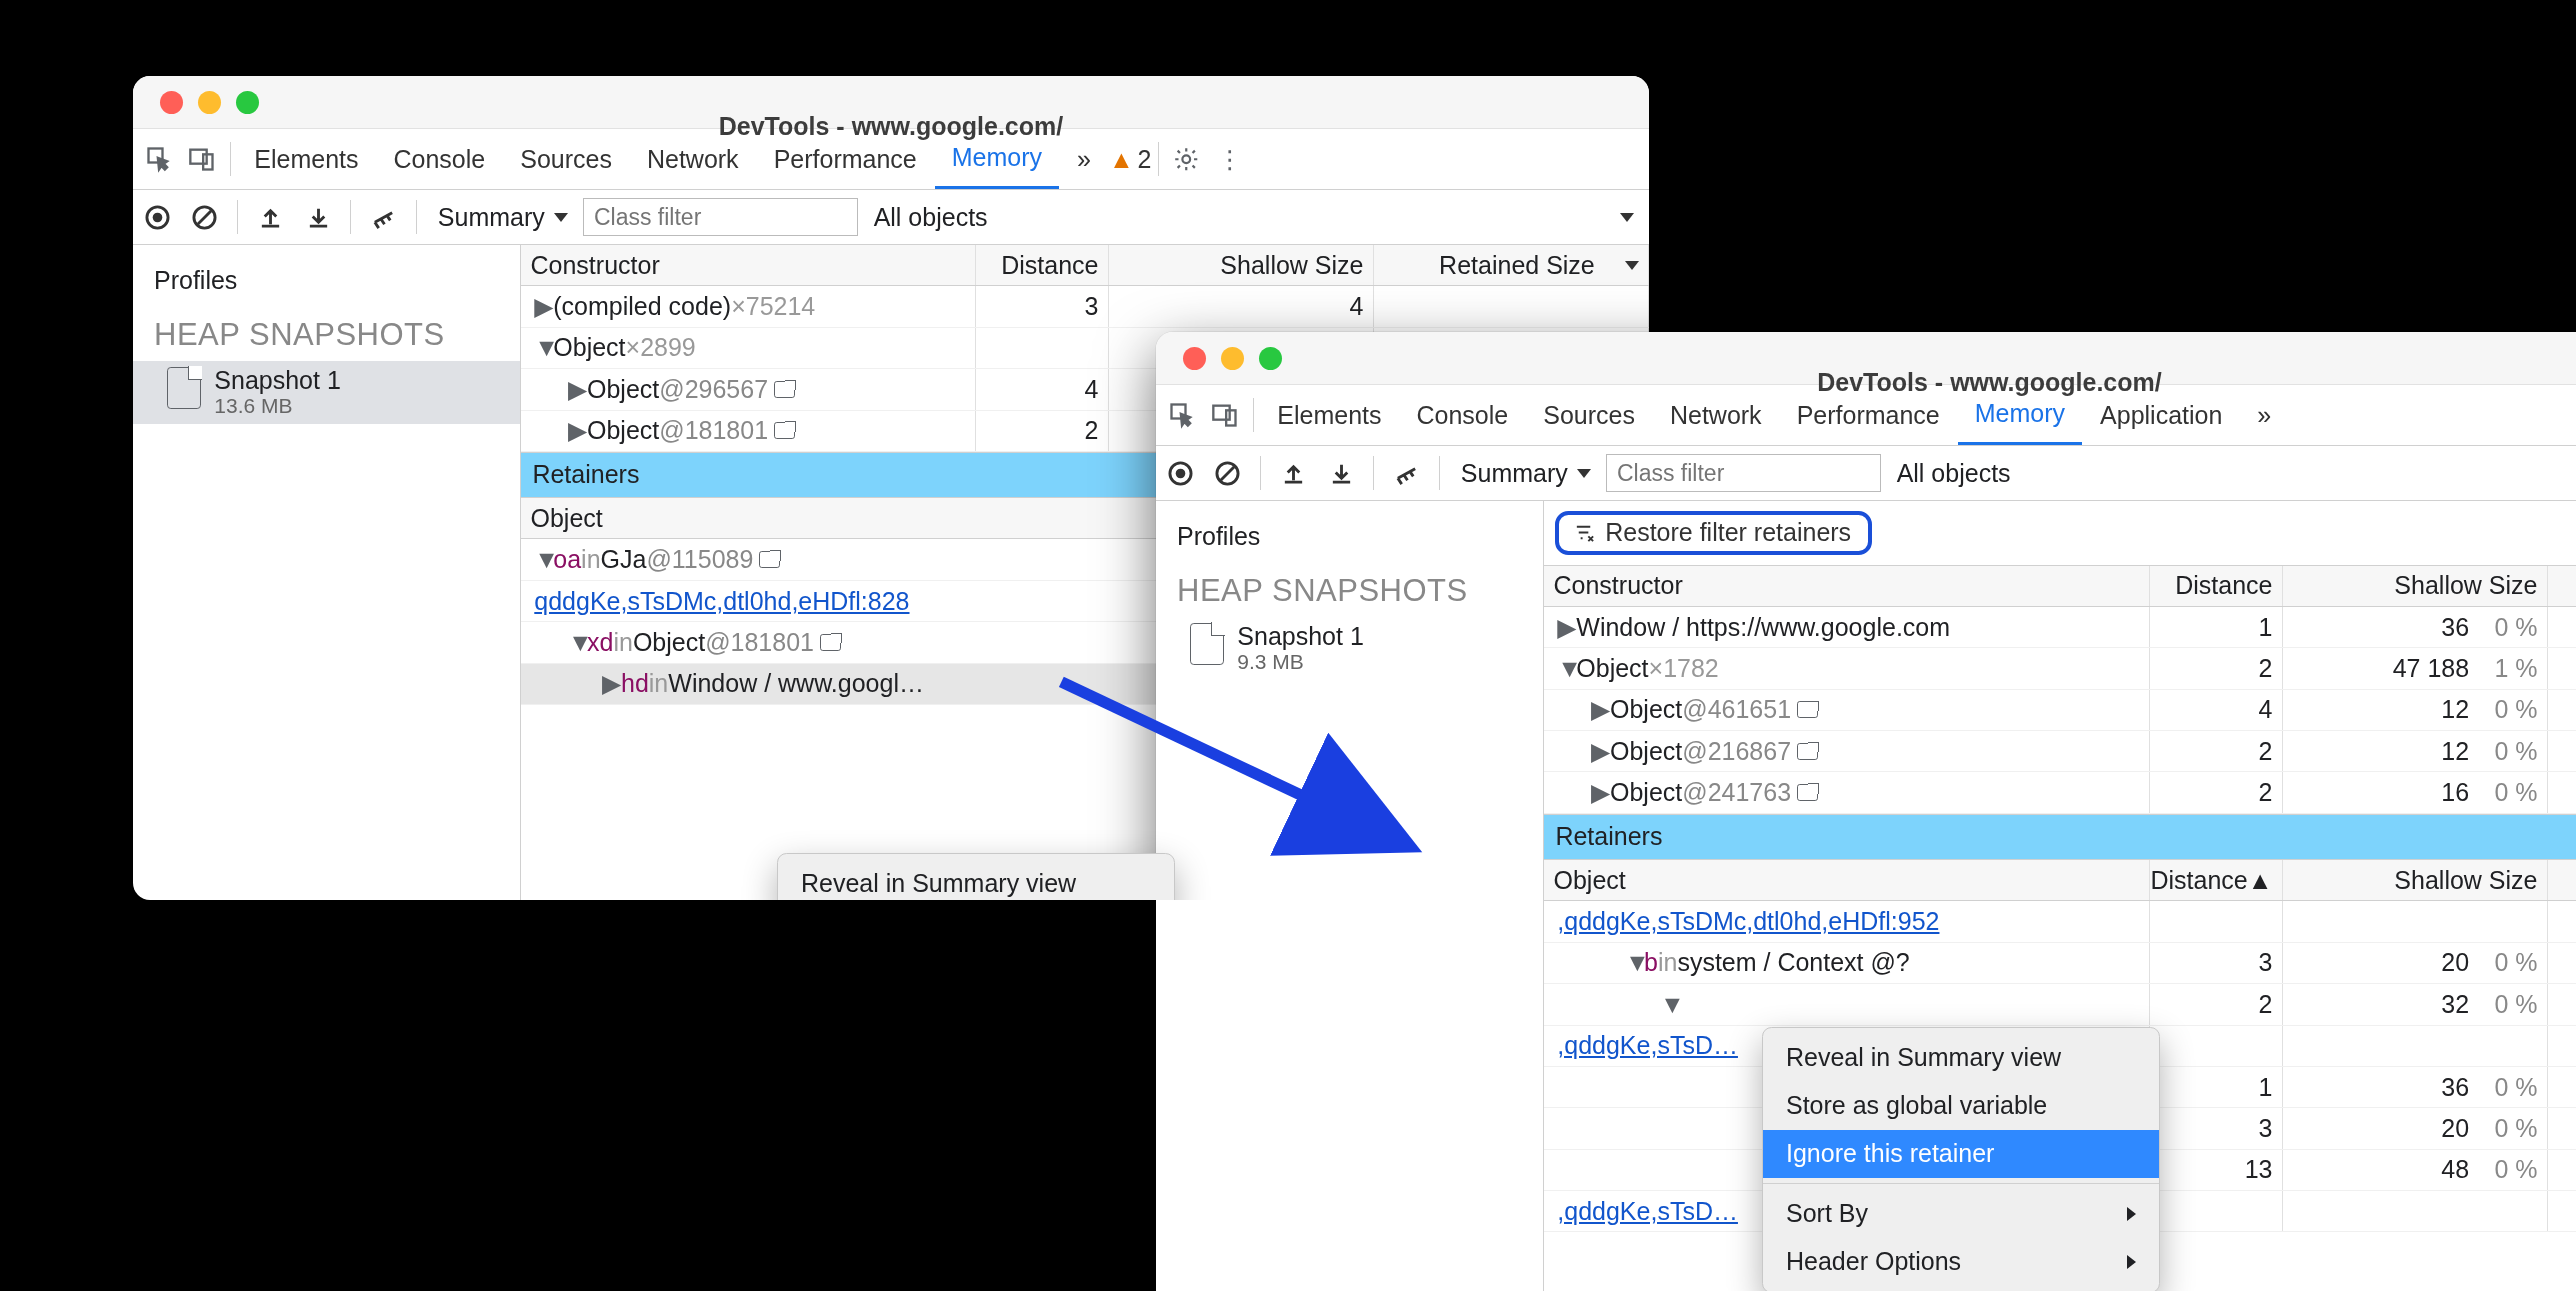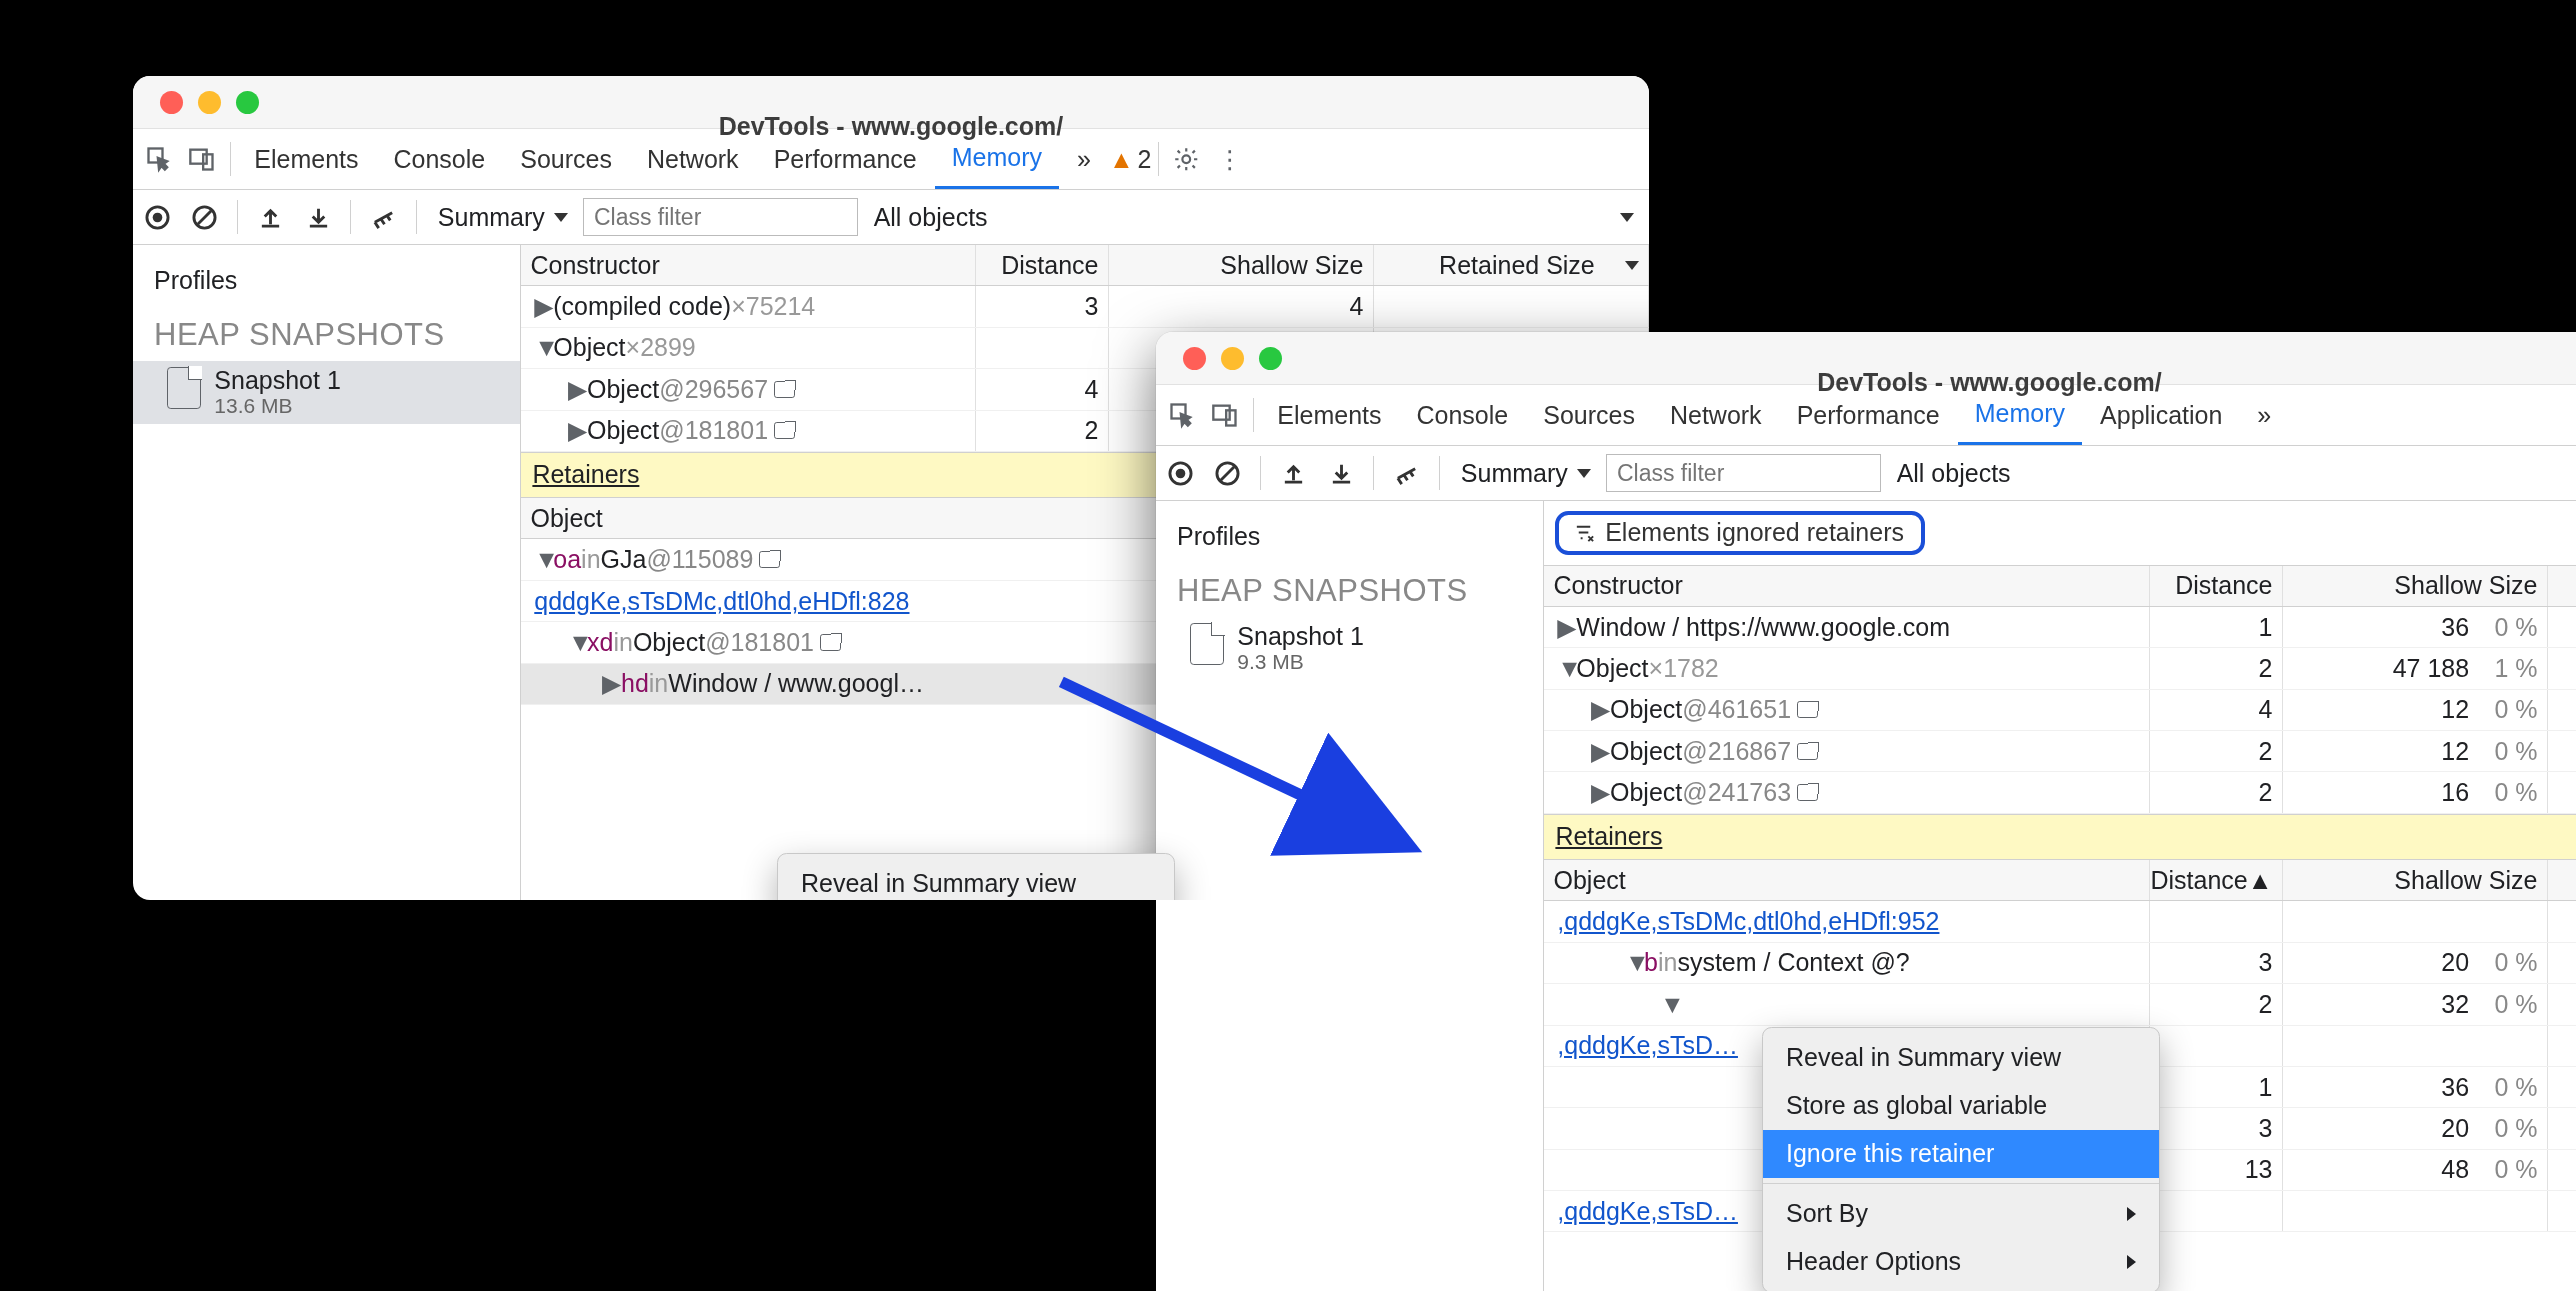--- a/index.html
+++ b/index.html
@@ -40,21 +40,21 @@
   .c-shal { width: 265px; justify-content: flex-end; gap: 11.4px; }
   .c-ret  { width: 275px; justify-content: flex-end; gap: 11.4px; border-right: none; }
   .pct { color: #888; min-width: 57px; text-align: right; }
   .tri { display:inline-block; color:#5f6368; width: 19px; text-align:center; }
   .count { color: #999; }
   .addr { color: #888; }
   .link { color: #1155cc; text-decoration: underline; }
   .key { color: #8a0f63; }
   .external { display:inline-flex; width:21px; height:17px; border:1.9px solid #5f6368; border-radius:2.8px; position:relative; margin-left:5.7px; }
   .external::after { content:""; position:absolute; right:-1.9px; top:-1.9px; width:9.5px; height:9.5px; background:#fff; border-top:1.9px solid #5f6368; border-right:1.9px solid #5f6368; }
-  .section-title { padding: 7.6px 11.4px; border-top: 0.9px solid #d0d0d0; border-bottom: 0.9px solid #d0d0d0; background: #fef9c3; display:flex; justify-content:space-between; align-items:flex-end;text-decoration:underline;}
+  .section-title { padding: 7.6px 11.4px; border-top: 0.9px solid #d0d0d0; border-bottom: 0.9px solid #d0d0d0; background: #7dd3fc; display:flex; justify-content:space-between; align-items:flex-end;}
   .ctx-menu { position: absolute; background: #efefef; border: 0.9px solid #c8c8c8; border-radius: 9.5px; box-shadow: 0 13.3px 34px rgba(0,0,0,.3); padding: 5.7px 0; z-index: 50; min-width: 398px; }
   .ctx-item { padding: 9.5px 23px; display: flex; justify-content: space-between; align-items: center; }
   .ctx-item.hi { background: #2f89ff; color: #fff; }
   .ctx-sep { height: 0.9px; background: #d0d0d0; margin: 5.7px 0; }
   .chev-right { width:0; height:0; border-top:7.6px solid transparent; border-bottom:7.6px solid transparent; border-left:9.5px solid currentColor; }
   .warn-badge { display:inline-flex; align-items:center; gap:3.8px; color:#333; }
   .warn-tri { color:#e37400; font-size: 25px; }
   .spacer { flex: 1; }
   svg { display:block; }
   .arrow { position:absolute; z-index:30; pointer-events:none; }
@@ -343,21 +343,21 @@
         </div>
       </div>
     </div>
     <div class="main">
       <div class="restore-bar">
         <div class="restore-btn">
           <svg width="23" height="23" viewBox="0 0 24 24" fill="none" stroke="#333" stroke-width="2">
               <path d="M4 6h14M6 12h10M8 18h2"></path>
               <path d="M16 16l5 5M21 16l-5 5"></path>
             </svg>
-          <span>Elements ignored retainers</span>
+          <span>Restore filter retainers</span>
         </div>
       </div>
       <div class="tbl-head">
         <div class="cell c-name">Constructor</div>
         <div class="cell c-dist">Distance</div>
         <div class="cell c-shal">Shallow Size</div>
         <div class="cell c-ret">&nbsp;</div>
       </div>
       <div id="right-rows">
           <div class="row ">

